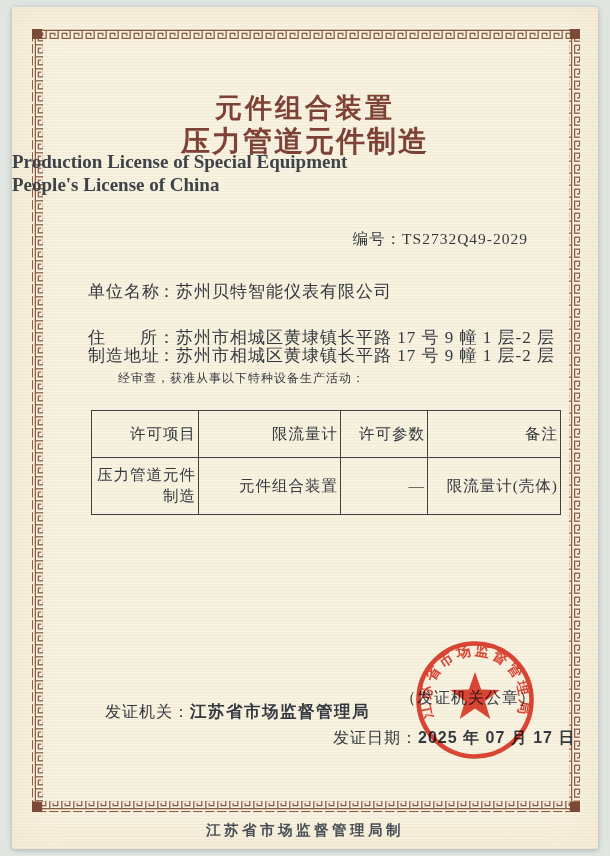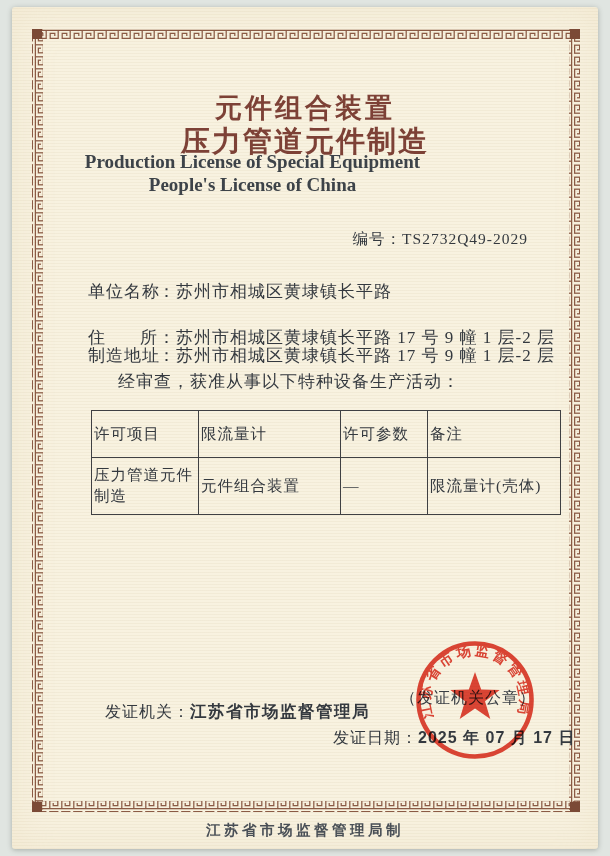--- a/index.html
+++ b/index.html
@@ -13,35 +13,35 @@
     background:#f8f2e0;
     background-image:repeating-linear-gradient(0deg, rgba(205,190,155,.14) 0 1px, rgba(0,0,0,0) 1px 3px);
     border-radius:3px;
     box-shadow:0 1px 5px rgba(60,70,60,.35), inset 0 0 40px rgba(225,205,165,.25);
   }
   .frame{position:absolute;left:0;top:0;width:586px;height:842px;}
   .abs{position:absolute;}
   .title-zh{width:586px;text-align:center;font-weight:bold;color:#7d4136;}
   .t1{top:83px;font-size:27px;letter-spacing:3px;}
   .t2{top:115px;font-size:29px;letter-spacing:2px;}
-  .title-en{width:481px;text-align:center;font-weight:bold;color:#3d4349;font-size:19px;}
+  .title-en{width:481px;font-weight:bold;color:#3d4349;font-size:19px;}
   .e1{top:144px;}
   .e2{top:167px;}
   .license-no{top:222px;right:70px;font-size:15.5px;color:#34393f;letter-spacing:1px;}
   .field{left:76px;font-size:17px;color:#34393f;letter-spacing:1px;white-space:nowrap;}
   .f1{top:273px;} .f2{top:319px;} .f3{top:337px;}
-  .review{left:106px;top:363px;font-size:17px;color:#34393f;letter-spacing:1px;}
+  .review{left:106px;top:363px;font-size:12px;color:#34393f;letter-spacing:1px;}
   .flabel{display:inline-block;width:70px;text-align:justify;text-align-last:justify;vertical-align:bottom;}
   .permit-table{
     position:absolute;left:79px;top:403px;width:449px;height:104px;
     border-collapse:collapse;table-layout:fixed;
     font-size:15.5px;color:#34393f;
   }
   .permit-table td,.permit-table th{
-    border:1.6px solid #3f4043;text-align:left;vertical-align:middle;
+    border:1.6px solid #3f4043;text-align:right;vertical-align:middle;
     font-weight:normal;letter-spacing:1px;padding:3px 2px;margin-top:26px;
   }
   .permit-table .hrow{height:47px;}
   .permit-table .drow{height:57px;}
   .c1{width:102px;} .c2{width:137px;} .c3{width:82px;} .c4{width:128px;}
   .issuer{left:93px;top:681px;font-size:16px;color:#34393f;letter-spacing:1px;margin-top:13px;}
   .issuer b{font-size:16.5px;letter-spacing:1.5px;}
   .seal-note{left:388px;top:681px;font-size:16px;color:#3a3f45;letter-spacing:1px;z-index:1;}
   .dateline{font-size:16px;color:#34393f;letter-spacing:1px;z-index:1;}
   .d1{left:93px;top:721px;} .d2{left:321px;top:721px;}
@@ -82,21 +82,21 @@
   <div class="abs title-zh t1">元件组合装置</div>
   <div class="abs title-zh t2">压力管道元件制造</div>
   <div class="abs title-en e1">Production License of Special Equipment</div>
   <div class="abs title-en e2">People's License of China</div>
 
   <div class="abs license-no">
     <span>编号：</span><span>TS2732Q49-2029</span>
   </div>
 
   <div class="abs field f1">
-    <span class="flabel">单位名称</span><span>：</span><span>苏州市相城区黄埭镇长平路</span>
+    <span class="flabel">单位名称</span><span>：</span><span>苏州贝特智能仪表有限公司</span>
   </div>
   <div class="abs field f2">
     <span class="flabel">住所</span><span>：</span><span>苏州市相城区黄埭镇长平路 17 号 9 幢 1 层-2 层</span>
   </div>
   <div class="abs field f3">
     <span class="flabel">制造地址</span><span>：</span><span>苏州市相城区黄埭镇长平路 17 号 9 幢 1 层-2 层</span>
   </div>
   <div class="abs review">经审查，获准从事以下特种设备生产活动：</div>
 
   <table class="permit-table">

